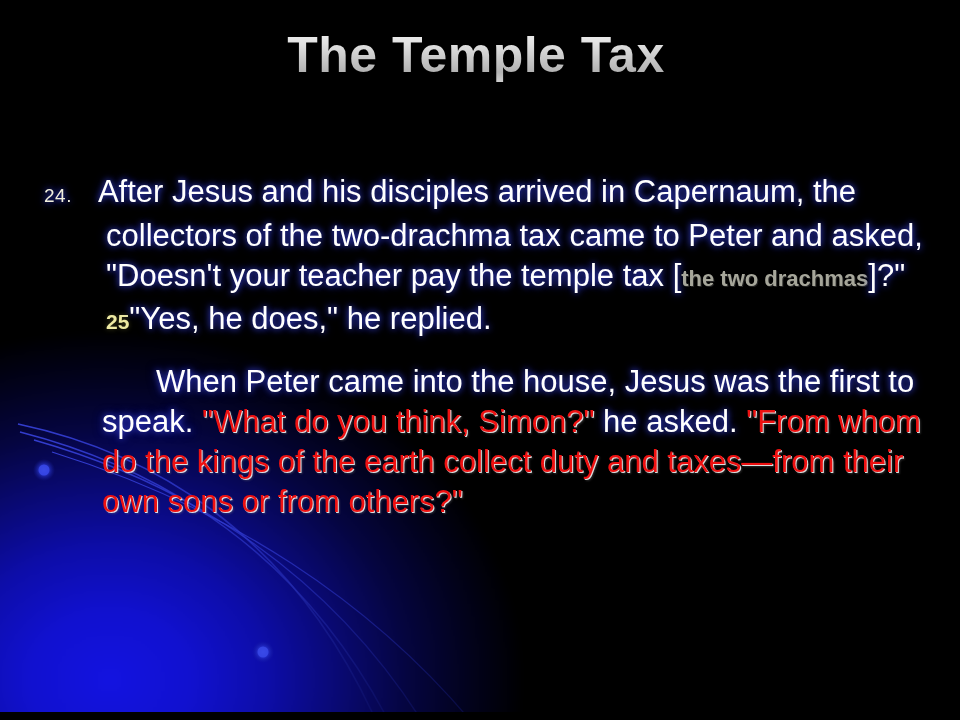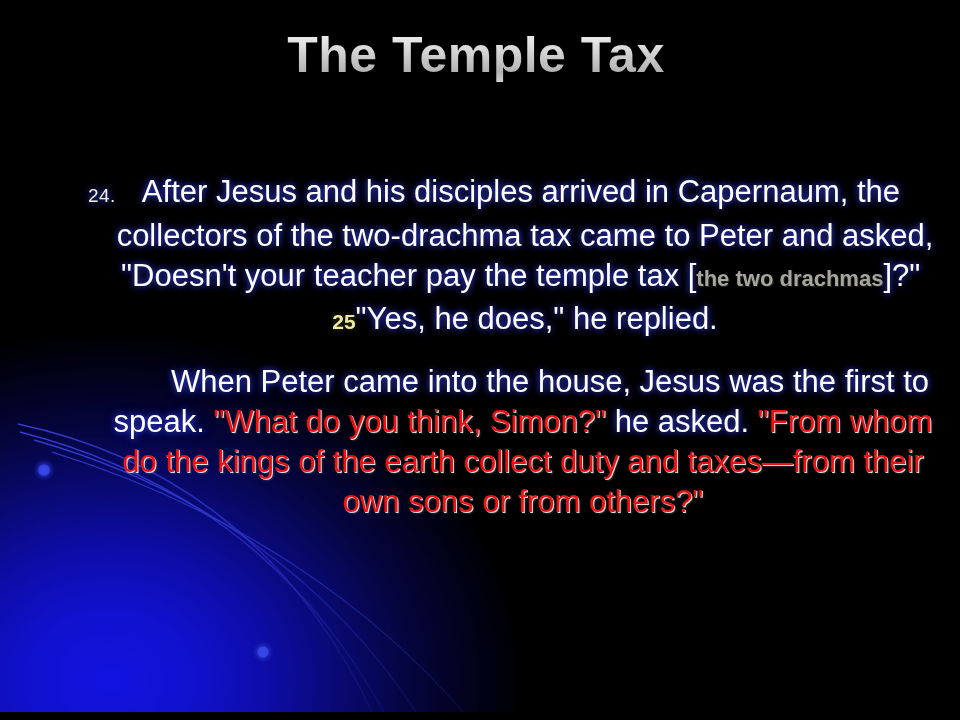--- a/index.html
+++ b/index.html
@@ -90,21 +90,20 @@
     width: 900px;
   }
   .para {
     position: relative;
     font-size: 31px;
     line-height: 40px;
     color: #ffffff;
     text-shadow: 0 0 6px rgba(60,70,230,0.95),
                  0 0 11px rgba(35,45,190,0.6);
     margin: 0;
-    text-align: center;
   }
   .para.p1 {
     padding-left: 62px;
     text-indent: -62px;
   }
   .para.p2 {
     margin-top: 20px;
     padding-left: 58px;
     text-indent: 54px;
   }

